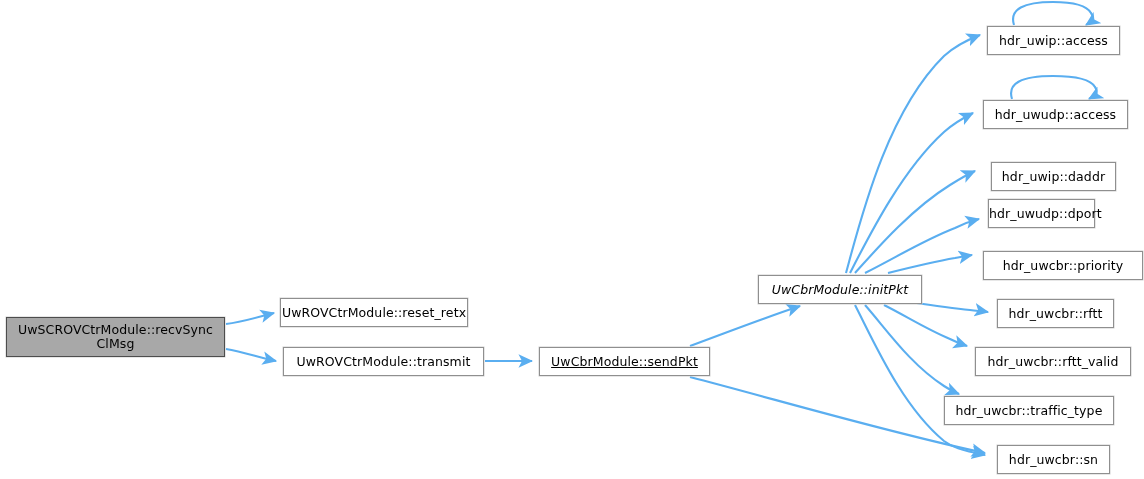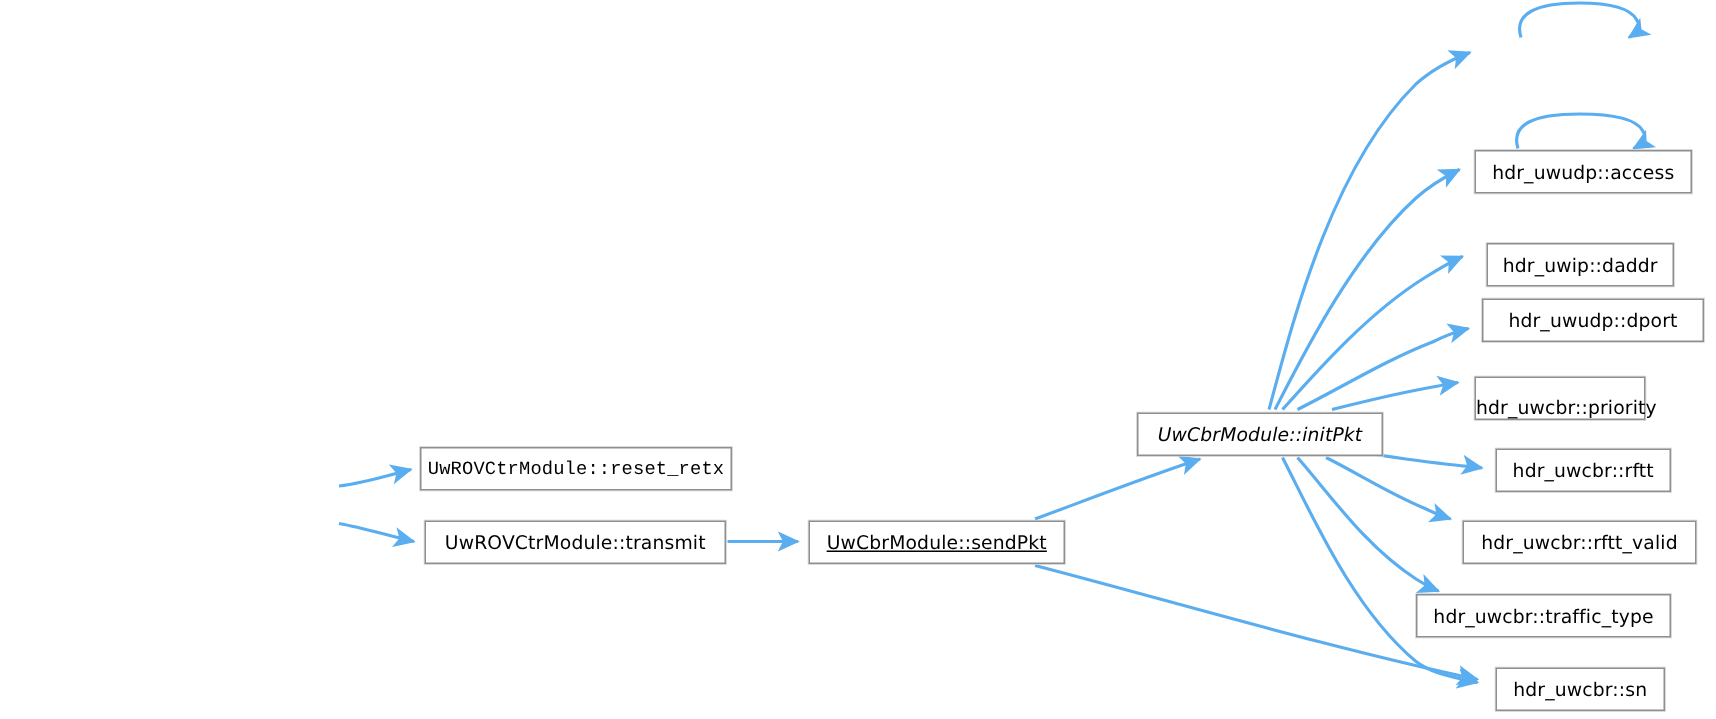--- a/index.html
+++ b/index.html
@@ -80,51 +80,58 @@
       <path d="M 910,302 C 930,305 950,308 970,310 C 977,311 982,311 988,312"></path>
       <path d="M 884,305 C 906,316 926,329 950,339 C 956,342 961,344 967,346"></path>
       <path d="M 865,305 C 887,330 910,364 944,386 C 950,390 954,392 959,394"></path>
       <path d="M 855,305 C 875,344 902,406 944,441 C 952,447 960,450 985,455"></path>
 
       <path d="M 1014,25 C 1009,9 1024,2 1053,2 C 1074,2 1087,6 1091,13 C 1094,17 1092,21 1086,25"></path>
       <path d="M 1012,99 C 1007,83 1022,76 1053,76 C 1077,76 1091,80 1095,87 C 1098,91 1096,95 1089,99"></path>
     </g>
   </svg>
 
+  <div class="node root" style="left:6px;  top:317px; width:219px; height:40px;">
+    <span class="node-label">UwSCROVCtrModule::recvSync
+ClMsg</span>
+  </div>
 
-  <div class="node" style="left:280px; top:298px; width:208px; height:29px;font-family:Liberation Mono, monospace;">
+  <div class="node" style="left:280px; top:298px; width:188px; height:29px;">
     <span class="node-label">UwROVCtrModule::reset_retx</span>
   </div>
 
   <div class="node" style="left:283px; top:347px; width:201px; height:29px;">
     <span class="node-label">UwROVCtrModule::transmit</span>
   </div>
 
   <div class="node" style="left:539px; top:347px; width:171px; height:29px;text-decoration:underline;">
     <span class="node-label">UwCbrModule::sendPkt</span>
   </div>
 
   <div class="node" style="left:758px; top:275px; width:164px; height:29px;font-style:italic;">
     <span class="node-label">UwCbrModule::initPkt</span>
   </div>
 
+  <div class="node" style="left:987px; top:26px;  width:133px; height:29px;">
+    <span class="node-label">hdr_uwip::access</span>
+  </div>
 
   <div class="node" style="left:983px; top:100px; width:145px; height:29px;">
     <span class="node-label">hdr_uwudp::access</span>
   </div>
 
   <div class="node" style="left:991px; top:162px; width:125px; height:29px;">
     <span class="node-label">hdr_uwip::daddr</span>
   </div>
 
-  <div class="node" style="left:988px; top:199px; width:148px; height:29px;">
+  <div class="node" style="left:988px; top:199px; width:107px; height:29px;">
     <span class="node-label">hdr_uwudp::dport</span>
   </div>
 
-  <div class="node" style="left:983px; top:251px; width:114px; height:29px;align-items:flex-end;">
+  <div class="node" style="left:983px; top:251px; width:160px; height:29px;">
     <span class="node-label">hdr_uwcbr::priority</span>
   </div>
 
   <div class="node" style="left:997px; top:299px; width:117px; height:29px;">
     <span class="node-label">hdr_uwcbr::rftt</span>
   </div>
 
   <div class="node" style="left:975px; top:347px; width:156px; height:29px;">
     <span class="node-label">hdr_uwcbr::rftt_valid</span>
   </div>

